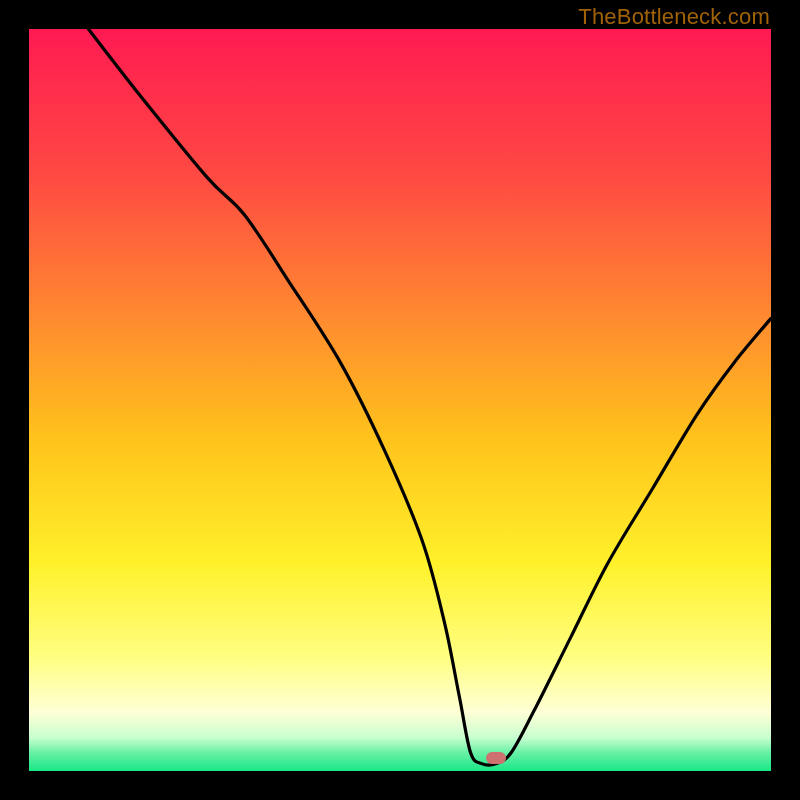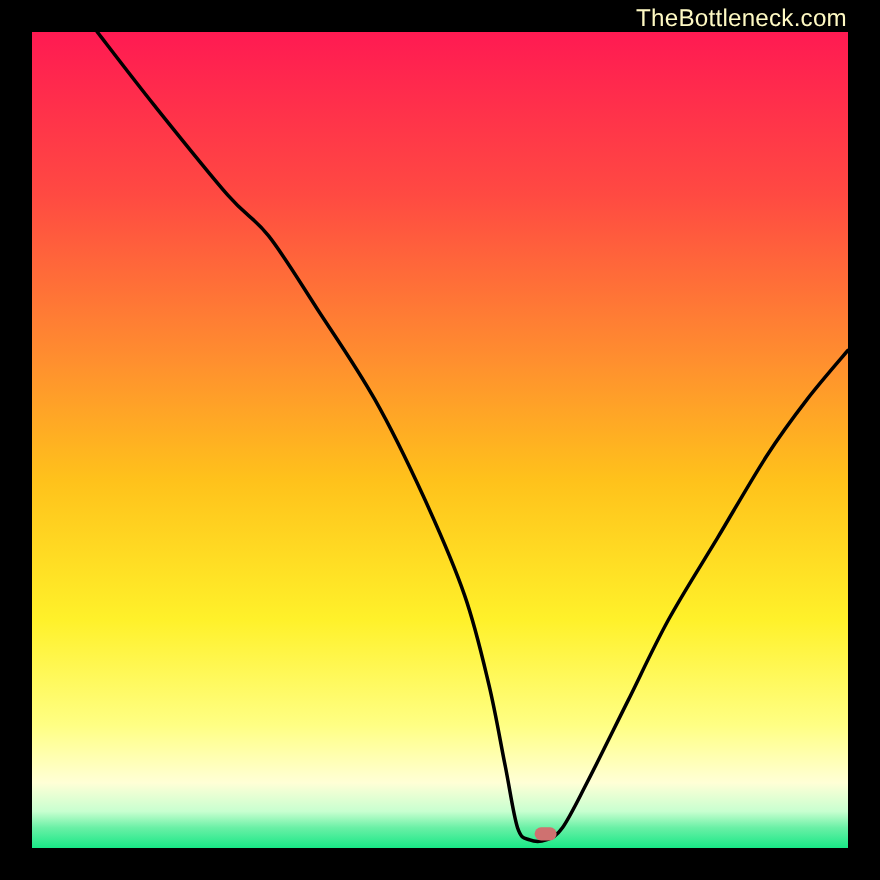--- a/index.html
+++ b/index.html
@@ -16,21 +16,21 @@
     top: 29px;
     width: 742px;
     height: 742px;
   }
   .watermark {
     position: absolute;
     top: 4px;
     right: 30px;
     font-family: Arial, Helvetica, sans-serif;
     font-size: 22px;
-    color: #fef9c3;
+    color: #a16207;
     letter-spacing: 0.2px;
   }
   .marker {
     position: absolute;
     width: 20px;
     height: 12px;
     border-radius: 6px;
     background: #cf7170;
     transform: translate(-50%, -50%);
   }

